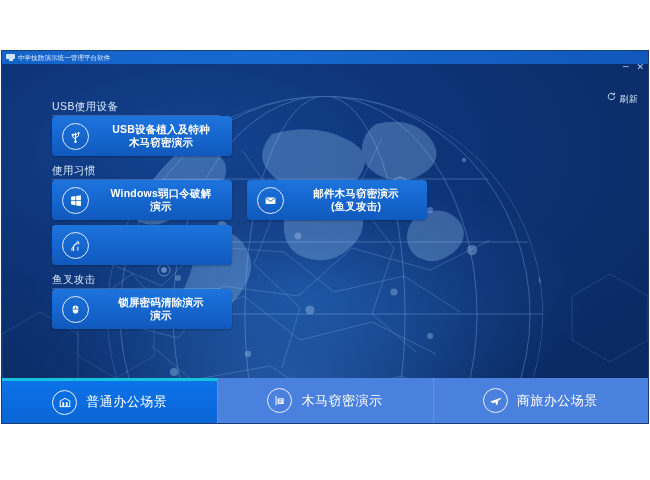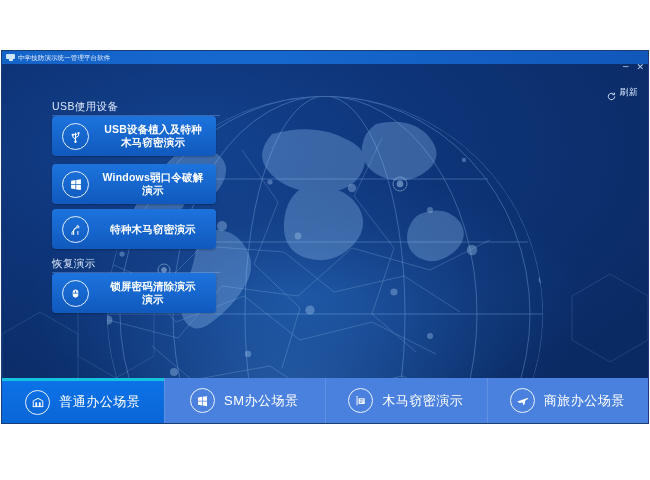--- a/index.html
+++ b/index.html
@@ -123,21 +123,21 @@
   }
 
   .btn-row {
     display: flex;
     align-items: flex-start;
     gap: 15px;
     margin-bottom: 5px;
   }
 
   .demo-btn {
-    width: 164px;
+    width: 180px;
     height: 40px;
     background: linear-gradient(180deg, #1d73dd 0%, #1565cc 55%, #1059bd 100%);
     border-radius: 4px;
     display: flex;
     align-items: center;
     padding-left: 10px;
     box-sizing: border-box;
     cursor: pointer;
     box-shadow: 0 1px 2px rgba(0,0,0,0.25);
   }
@@ -164,21 +164,21 @@
     font-weight: bold;
     letter-spacing: 0.2px;
   }
 
   
   #refresh-btn {
     position: absolute;
     right: 10px;
     top: 23px;
     display: flex;
-    align-items: flex-start;
+    align-items: flex-end;
     gap: 3px;
     cursor: pointer;
     z-index: 30;
   }
   #refresh-btn .rlbl {
     color: #cfe2fa;
     font-size: 9px;
     line-height: 11px;
     letter-spacing: 0.3px;
   }
@@ -347,52 +347,64 @@
                 <circle cx="10" cy="17" r="1.6" fill="#fff"></circle>
               </svg>
             </span>
             <span class="lbl">USB设备植入及特种
 木马窃密演示</span>
           </div>
         </div>
       </div>
 
       <div class="section">
+        <div class="section-head">
+          <div class="section-title">使用习惯</div>
+        </div>
         <div class="btn-row">
           <div class="demo-btn">
             <span class="ico">
               <svg width="14" height="14" viewBox="0 0 20 20" xmlns="http://www.w3.org/2000/svg">
                 <path d="M3 5.3l6.2-.9v6.0H3z" fill="#fff"></path>
                 <path d="M10.3 4.25L17 3.3v7.1h-6.7z" fill="#fff"></path>
                 <path d="M3 11.5h6.2v6.0L3 16.6z" fill="#fff"></path>
                 <path d="M10.3 11.5H17v7.2l-6.7-1z" fill="#fff"></path>
               </svg>
             </span>
             <span class="lbl">Windows弱口令破解
 演示</span>
           </div>
+          <div class="demo-btn">
+            <span class="ico">
+              <svg width="15" height="15" viewBox="0 0 20 20" xmlns="http://www.w3.org/2000/svg">
+                <rect x="3.5" y="6" width="13" height="8.6" rx="1" fill="#fff"></rect>
+                <path d="M3.9 6.6L10 11.2l6.1-4.6" fill="none" stroke="#1565cc" stroke-width="1.3"></path>
+              </svg>
+            </span>
+            <span class="lbl">邮件木马窃密演示
+(鱼叉攻击)</span>
+          </div>
         </div>
         <div class="btn-row">
           <div class="demo-btn">
             <span class="ico">
               <svg width="15" height="15" viewBox="0 0 20 20" xmlns="http://www.w3.org/2000/svg">
                 <path d="M7.5 16.5V12c0-2 1.2-3.6 3.1-4.2l1.3-.4V5.4c0-.7.8-1.1 1.3-.6l1.5 1.4c.5.5.2 1.3-.5 1.4l-.9.1" fill="none" stroke="#fff" stroke-width="1.3" stroke-linecap="round"></path>
                 <path d="M11 8.2c-2.4.8-3.8 2.6-3.8 5v3.3M13.2 16.5v-4" fill="none" stroke="#fff" stroke-width="1.3" stroke-linecap="round"></path>
                 <path d="M7.3 11.6c-1.1.5-2 1.6-2 3v1.9" fill="none" stroke="#fff" stroke-width="1.3" stroke-linecap="round"></path>
                 <circle cx="13.4" cy="6.4" r="0.7" fill="#fff"></circle>
               </svg>
             </span>
-            <span class="lbl">特种木马窃密演示</span>
           </div>
         </div>
       </div>
 
       <div class="section">
         <div class="section-head">
-          <div class="section-title">恢复演示</div>
+          <div class="section-title">鱼叉攻击</div>
         </div>
         <div class="btn-row">
           <div class="demo-btn">
             <span class="ico">
               <svg width="15" height="15" viewBox="0 0 20 20" xmlns="http://www.w3.org/2000/svg">
                 <rect x="6.3" y="4.5" width="7.4" height="11" rx="3.7" fill="#fff"></rect>
                 <path d="M10 6.3v3" stroke="#1565cc" stroke-width="1.2"></path>
                 <path d="M6.4 9.6h7.2" stroke="#1565cc" stroke-width="1"></path>
               </svg>
             </span>
@@ -412,31 +424,20 @@
         <svg width="14" height="14" viewBox="0 0 20 20" xmlns="http://www.w3.org/2000/svg">
           <path d="M3.2 16.6V8.4l6.8-3.6 6.8 3.6v8.2" fill="none" stroke="#fff" stroke-width="1.4"></path>
           <rect x="6.2" y="10.4" width="2.6" height="6.2" fill="#fff"></rect>
           <rect x="11.2" y="10.4" width="2.6" height="6.2" fill="#fff"></rect>
           <path d="M2.4 16.6h15.2" stroke="#fff" stroke-width="1.4"></path>
         </svg>
       </span>
       <span class="tlbl">普通办公场景</span>
     </div>
 
-    <div class="tab">
-      <span class="tico">
-        <svg width="13" height="13" viewBox="0 0 20 20" xmlns="http://www.w3.org/2000/svg">
-          <path d="M3 5.3l6.2-.9v6.0H3z" fill="#fff"></path>
-          <path d="M10.3 4.25L17 3.3v7.1h-6.7z" fill="#fff"></path>
-          <path d="M3 11.5h6.2v6.0L3 16.6z" fill="#fff"></path>
-          <path d="M10.3 11.5H17v7.2l-6.7-1z" fill="#fff"></path>
-        </svg>
-      </span>
-      <span class="tlbl">SM办公场景</span>
-    </div>
 
     <div class="tab">
       <span class="tico">
         <svg width="14" height="14" viewBox="0 0 20 20" xmlns="http://www.w3.org/2000/svg">
           <rect x="6.6" y="6.2" width="8.6" height="8" fill="#fff"></rect>
           <path d="M8.2 8.1h5.4M8.2 10.1h5.4M8.2 12.1h3.4" stroke="#3b74c9" stroke-width="0.9"></path>
           <path d="M4.4 5.2v11" stroke="#fff" stroke-width="1.4"></path>
           <circle cx="4.4" cy="3.8" r="1.1" fill="#fff"></circle>
         </svg>
       </span>

